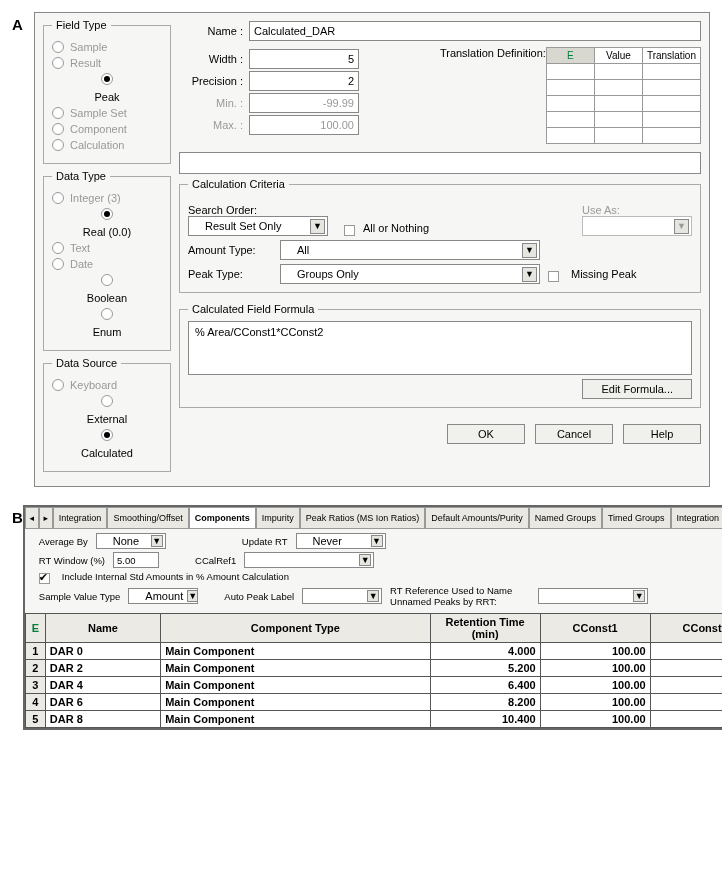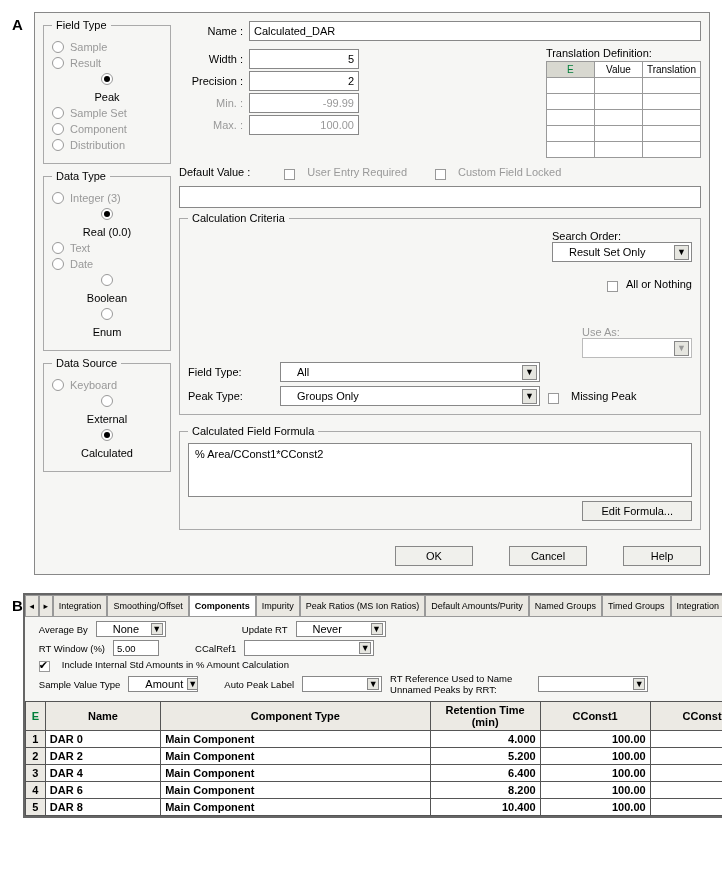--- a/index.html
+++ b/index.html
@@ -59,21 +59,21 @@
   .form-row { display: flex; align-items: center; gap: 6px; margin: 2px 0; }
   .lbl { width: 64px; text-align: right; color: #000; }
   .lbl2 { flex-shrink: 0; color: #000; }
   input.text {
     background: #fff; border: 1px solid #888;
     padding: 2px 4px; font-size: 11px; height: 20px;
   }
   input.text.ro { color: #999; }
   .name-input { flex: 1; }
   .num { width: 110px; text-align: right; }
-  .trans-block { display: flex; flex-direction: column; }
+  .trans-block { display: flex; flex-direction: row; }
   .trans-title { color: #000; margin-bottom: 2px; }
   table.trans { border-collapse: collapse; background: #fff; }
   table.trans th, table.trans td {
     border: 1px solid #999; height: 16px; font-weight: normal;
     font-size: 10px; padding: 0 4px; min-width: 48px; text-align: center;
   }
   .tbl-corner {
     width: 14px; background: #d8d8d0; color:#007e3a; font-weight:bold;
   }
   .default-row { display: flex; align-items: center; gap: 8px; margin-top:4px;}
@@ -98,21 +98,21 @@
     display:inline-flex; align-items:center; justify-content:center;
     font-size:9px; margin-left:4px;
   }
   .formula-box {
     border:1px solid #888; background:#fff; padding:4px 6px; height:54px;
     font-size:11px;
   }
   .button-row { display:flex; justify-content:flex-end; gap:10px; margin-top:6px;}
   button.win {
     border:1px solid #888; background:#f0f0ec; padding:3px 18px;
-    font-size:11px; min-width:78px; font-family:inherit;margin-left:26px;
+    font-size:11px; min-width:78px; font-family:inherit;
   }
   .edit-formula-row { display:flex; justify-content:flex-end; margin-top:4px;}
   
   .panelB {
     border: 2px solid #666; background:#f6f6f4; flex:1; padding:0;
     font-size:10px;
   }
   .tabbar { display:flex; border-bottom:1px solid #999; background:#eae8e2; }
   .tabbar .nav {
     border:1px solid #999; border-bottom:none;
@@ -167,21 +167,21 @@
           <div class="radio-row">
               <span class="radio"></span>
               <span>Sample Set</span>
             </div>
           <div class="radio-row">
               <span class="radio"></span>
               <span>Component</span>
             </div>
           <div class="radio-row">
               <span class="radio"></span>
-              <span>Distribution</span>
+              <span>Calculation</span>
             </div>
         </fieldset>
 
         <fieldset>
           <legend>Data Type</legend>
           <div class="radio-row">
               <span class="radio"></span>
               <span>Integer (3)</span>
             </div>
           <div class="radio-row enabled">
@@ -281,56 +281,47 @@
               <tr>
                     <td></td>
                     <td></td>
                     <td></td>
                   </tr>
             </tbody>
               </table>
           </div>
         </div>
 
-        <div class="default-row">
-          <span class="lbl2">Default Value :</span>
-          <span style="flex:0 0 18px;"></span>
-          <span class="checkbox"></span>
-          <span class="disabled-text">User Entry Required</span>
-          <span style="flex:0 0 12px;"></span>
-          <span class="checkbox"></span>
-          <span class="disabled-text">Custom Field Locked</span>
-        </div>
         <div class="long-input"></div>
 
         <fieldset>
           <legend>Calculation Criteria</legend>
           <div class="calc-grid">
-            <div style="display:flex; gap:16px; align-items:flex-end;flex-direction:column;">
+            <div style="display:flex; gap:16px; align-items:flex-end;">
               <div>
                 <div class="lbl2">Search Order:</div>
                 <div class="select" style="width:140px;">
                   <span>Result Set Only</span>
                   <span class="arrow">▼</span>
                 </div>
               </div>
-              <div style="display:flex; align-items:center; gap:4px; margin-bottom:12px;">
+              <div style="display:flex; align-items:center; gap:4px; margin-bottom:2px;">
                 <span class="checkbox"></span>
                 <span>All or Nothing</span>
               </div>
               <div style="margin-left:auto;margin-top:8px;">
                 <div class="lbl2 disabled-text">Use As:</div>
                 <div class="select" style="width:110px; color:#999; border-color:#bbb;">
                   <span></span>
                     <span class="arrow">▼</span>
                 </div>
               </div>
             </div>
             <div style="display:flex; align-items:center; gap:8px;">
-              <span class="lbl2" style="width:84px;">Field Type:</span>
+              <span class="lbl2" style="width:84px;">Amount Type:</span>
               <div class="select" style="width:260px;">
                 <span>All</span>
                 <span class="arrow">▼</span>
               </div>
             </div>
             <div style="display:flex; align-items:center; gap:8px;">
               <span class="lbl2" style="width:84px;">Peak Type:</span>
               <div class="select" style="width:260px;">
                 <span>Groups Only</span>
                 <span class="arrow">▼</span>

